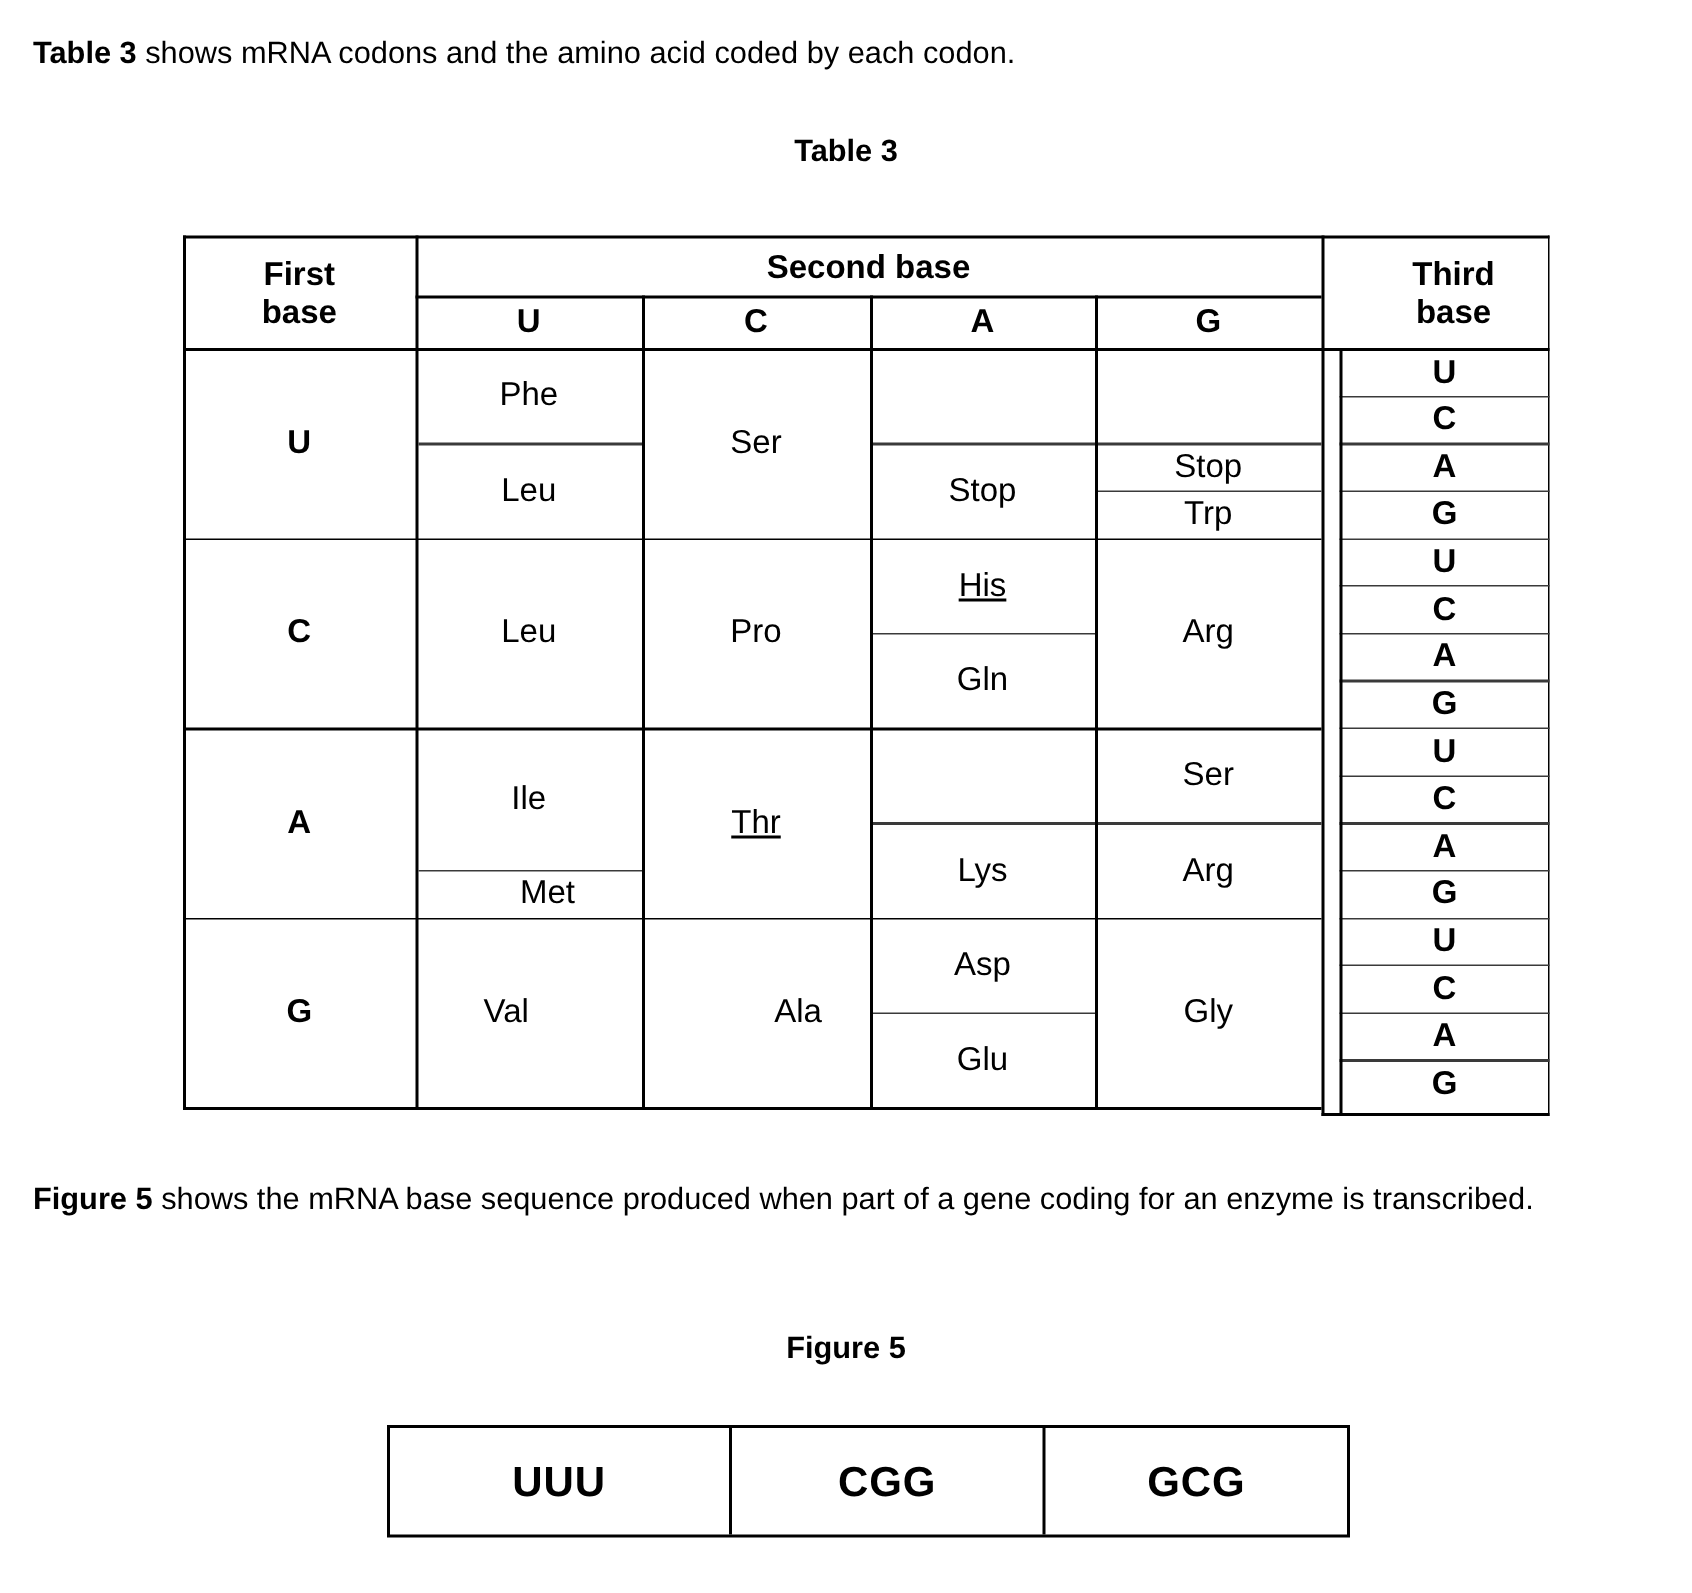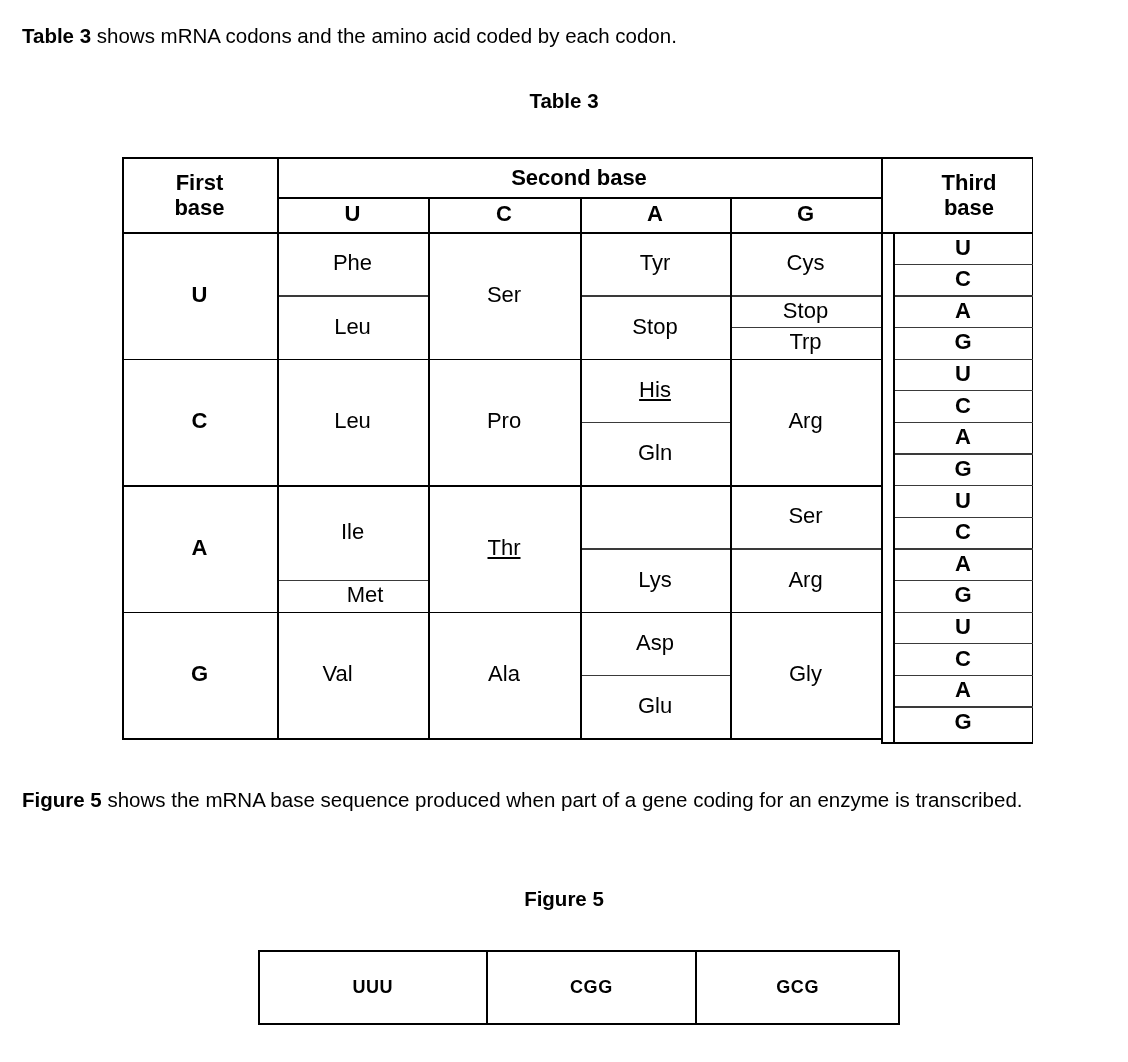--- a/index.html
+++ b/index.html
@@ -73,21 +73,21 @@
     width: 642px;
     height: 75px;
     border: 2.5px solid #000;
     box-sizing: border-box;
     display: flex;
   }
   .seq-cell {
     display: flex;
     align-items: center;
     justify-content: center;
-    font-size: 18px;
+    font-size: 28px;
     font-weight: bold;
     letter-spacing: 0.6px;
     box-sizing: border-box;
   }
   .seq-cell + .seq-cell { border-left: 2.5px solid #000; }
   .seq-cell.c0 { width: 227px; }
   .seq-cell.c1 { width: 211px; }
   .seq-cell.c2 { width: 204px; text-align: center; }
 </style>
 </head>
@@ -115,24 +115,22 @@
     <div class="cellbox bold" style="left: 759px; top: 2px; width: 152px; height: 73px; margin-left: 12px;">Third<br>base</div>
     <div class="cellbox bold" style="left: 155px; top: 40px; width: 151px; height: 35px;">U</div>
     <div class="cellbox bold" style="left: 306px; top: 40px; width: 152px; height: 35px;">C</div>
     <div class="cellbox bold" style="left: 458px; top: 40px; width: 150px; height: 35px;">A</div>
     <div class="cellbox bold" style="left: 608px; top: 40px; width: 151px; height: 35px;">G</div>
     <div class="cellbox bold" style="left: 0px; top: 75px; width: 155px; height: 126.5px;">U</div>
     <div class="cellbox" style="left: 155px; top: 75px; width: 151px; height: 63.25px;">Phe</div>
     <div class="tbl-line hthin" style="left: 156.5px; top: 138.25px; width: 149.5px;"></div>
     <div class="cellbox" style="left: 155px; top: 138.25px; width: 151px; height: 63.25px;">Leu</div>
     <div class="cellbox" style="left: 306px; top: 75px; width: 152px; height: 126.5px;">Ser</div>
-    <div class="cellbox" style="left: 458px; top: 75px; width: 150px; height: 63.25px;">Tyr</div>
     <div class="tbl-line hthin" style="left: 459.5px; top: 138.25px; width: 148.5px;"></div>
     <div class="cellbox" style="left: 458px; top: 138.25px; width: 150px; height: 63.25px;">Stop</div>
-    <div class="cellbox" style="left: 608px; top: 75px; width: 151px; height: 63.25px;">Cys</div>
     <div class="tbl-line hthin" style="left: 609.5px; top: 138.25px; width: 149.5px;"></div>
     <div class="cellbox" style="left: 608px; top: 138.25px; width: 151px; height: 31.625px;">Stop</div>
     <div class="tbl-line hthin" style="left: 609.5px; top: 169.875px; width: 149.5px;"></div>
     <div class="cellbox" style="left: 608px; top: 169.875px; width: 151px; height: 31.625px;">Trp</div>
     <div class="tbl-line h" style="left: 0px; top: 201.5px; width: 759px;"></div>
     <div class="cellbox bold" style="left: 0px; top: 201.5px; width: 155px; height: 126.5px;">C</div>
     <div class="cellbox" style="left: 155px; top: 201.5px; width: 151px; height: 126.5px;">Leu</div>
     <div class="cellbox" style="left: 306px; top: 201.5px; width: 152px; height: 126.5px; text-align: right;">Pro</div>
     <div class="cellbox" style="left: 458px; top: 201.5px; width: 150px; height: 63.25px; text-decoration: underline;">His</div>
     <div class="tbl-line hthin" style="left: 459.5px; top: 264.75px; width: 148.5px;"></div>
@@ -145,21 +143,21 @@
     <div class="cellbox" style="left: 155px; top: 422.875px; width: 176px; height: 31.625px;">Met</div>
     <div class="cellbox" style="left: 306px; top: 328px; width: 152px; height: 126.5px; text-decoration: underline;">Thr</div>
     <div class="tbl-line hthin" style="left: 459.5px; top: 391.25px; width: 148.5px;"></div>
     <div class="cellbox" style="left: 458px; top: 391.25px; width: 150px; height: 63.25px;">Lys</div>
     <div class="cellbox" style="left: 608px; top: 328px; width: 151px; height: 63.25px;">Ser</div>
     <div class="tbl-line hthin" style="left: 609.5px; top: 391.25px; width: 149.5px;"></div>
     <div class="cellbox" style="left: 608px; top: 391.25px; width: 151px; height: 63.25px;">Arg</div>
     <div class="tbl-line h" style="left: 0px; top: 454.5px; width: 759px;"></div>
     <div class="cellbox bold" style="left: 0px; top: 454.5px; width: 155px; height: 126.5px;">G</div>
     <div class="cellbox" style="left: 155px; top: 454.5px; width: 121px; height: 126.5px;">Val</div>
-    <div class="cellbox" style="left: 306px; top: 454.5px; width: 152px; height: 126.5px;">Ala</div>
+    <div class="cellbox" style="left: 306px; top: 454.5px; width: 152px; height: 126.5px; padding-left: 28px;">Ala</div>
     <div class="cellbox" style="left: 458px; top: 454.5px; width: 150px; height: 63.25px;">Asp</div>
     <div class="tbl-line hthin" style="left: 459.5px; top: 517.75px; width: 148.5px;"></div>
     <div class="cellbox" style="left: 458px; top: 517.75px; width: 150px; height: 63.25px;">Glu</div>
     <div class="cellbox" style="left: 608px; top: 454.5px; width: 151px; height: 126.5px;">Gly</div>
     <div class="cellbox bold" style="left: 771px; top: 75px; width: 140px; height: 31.625px;">U</div>
     <div class="cellbox bold" style="left: 771px; top: 106.625px; width: 140px; height: 31.625px;">C</div>
     <div class="tbl-line hthin" style="left: 771px; top: 106.625px; width: 140px;"></div>
     <div class="cellbox bold" style="left: 771px; top: 138.25px; width: 140px; height: 31.625px;">A</div>
     <div class="tbl-line hthin" style="left: 771px; top: 138.25px; width: 140px;"></div>
     <div class="cellbox bold" style="left: 771px; top: 169.875px; width: 140px; height: 31.625px;">G</div>

